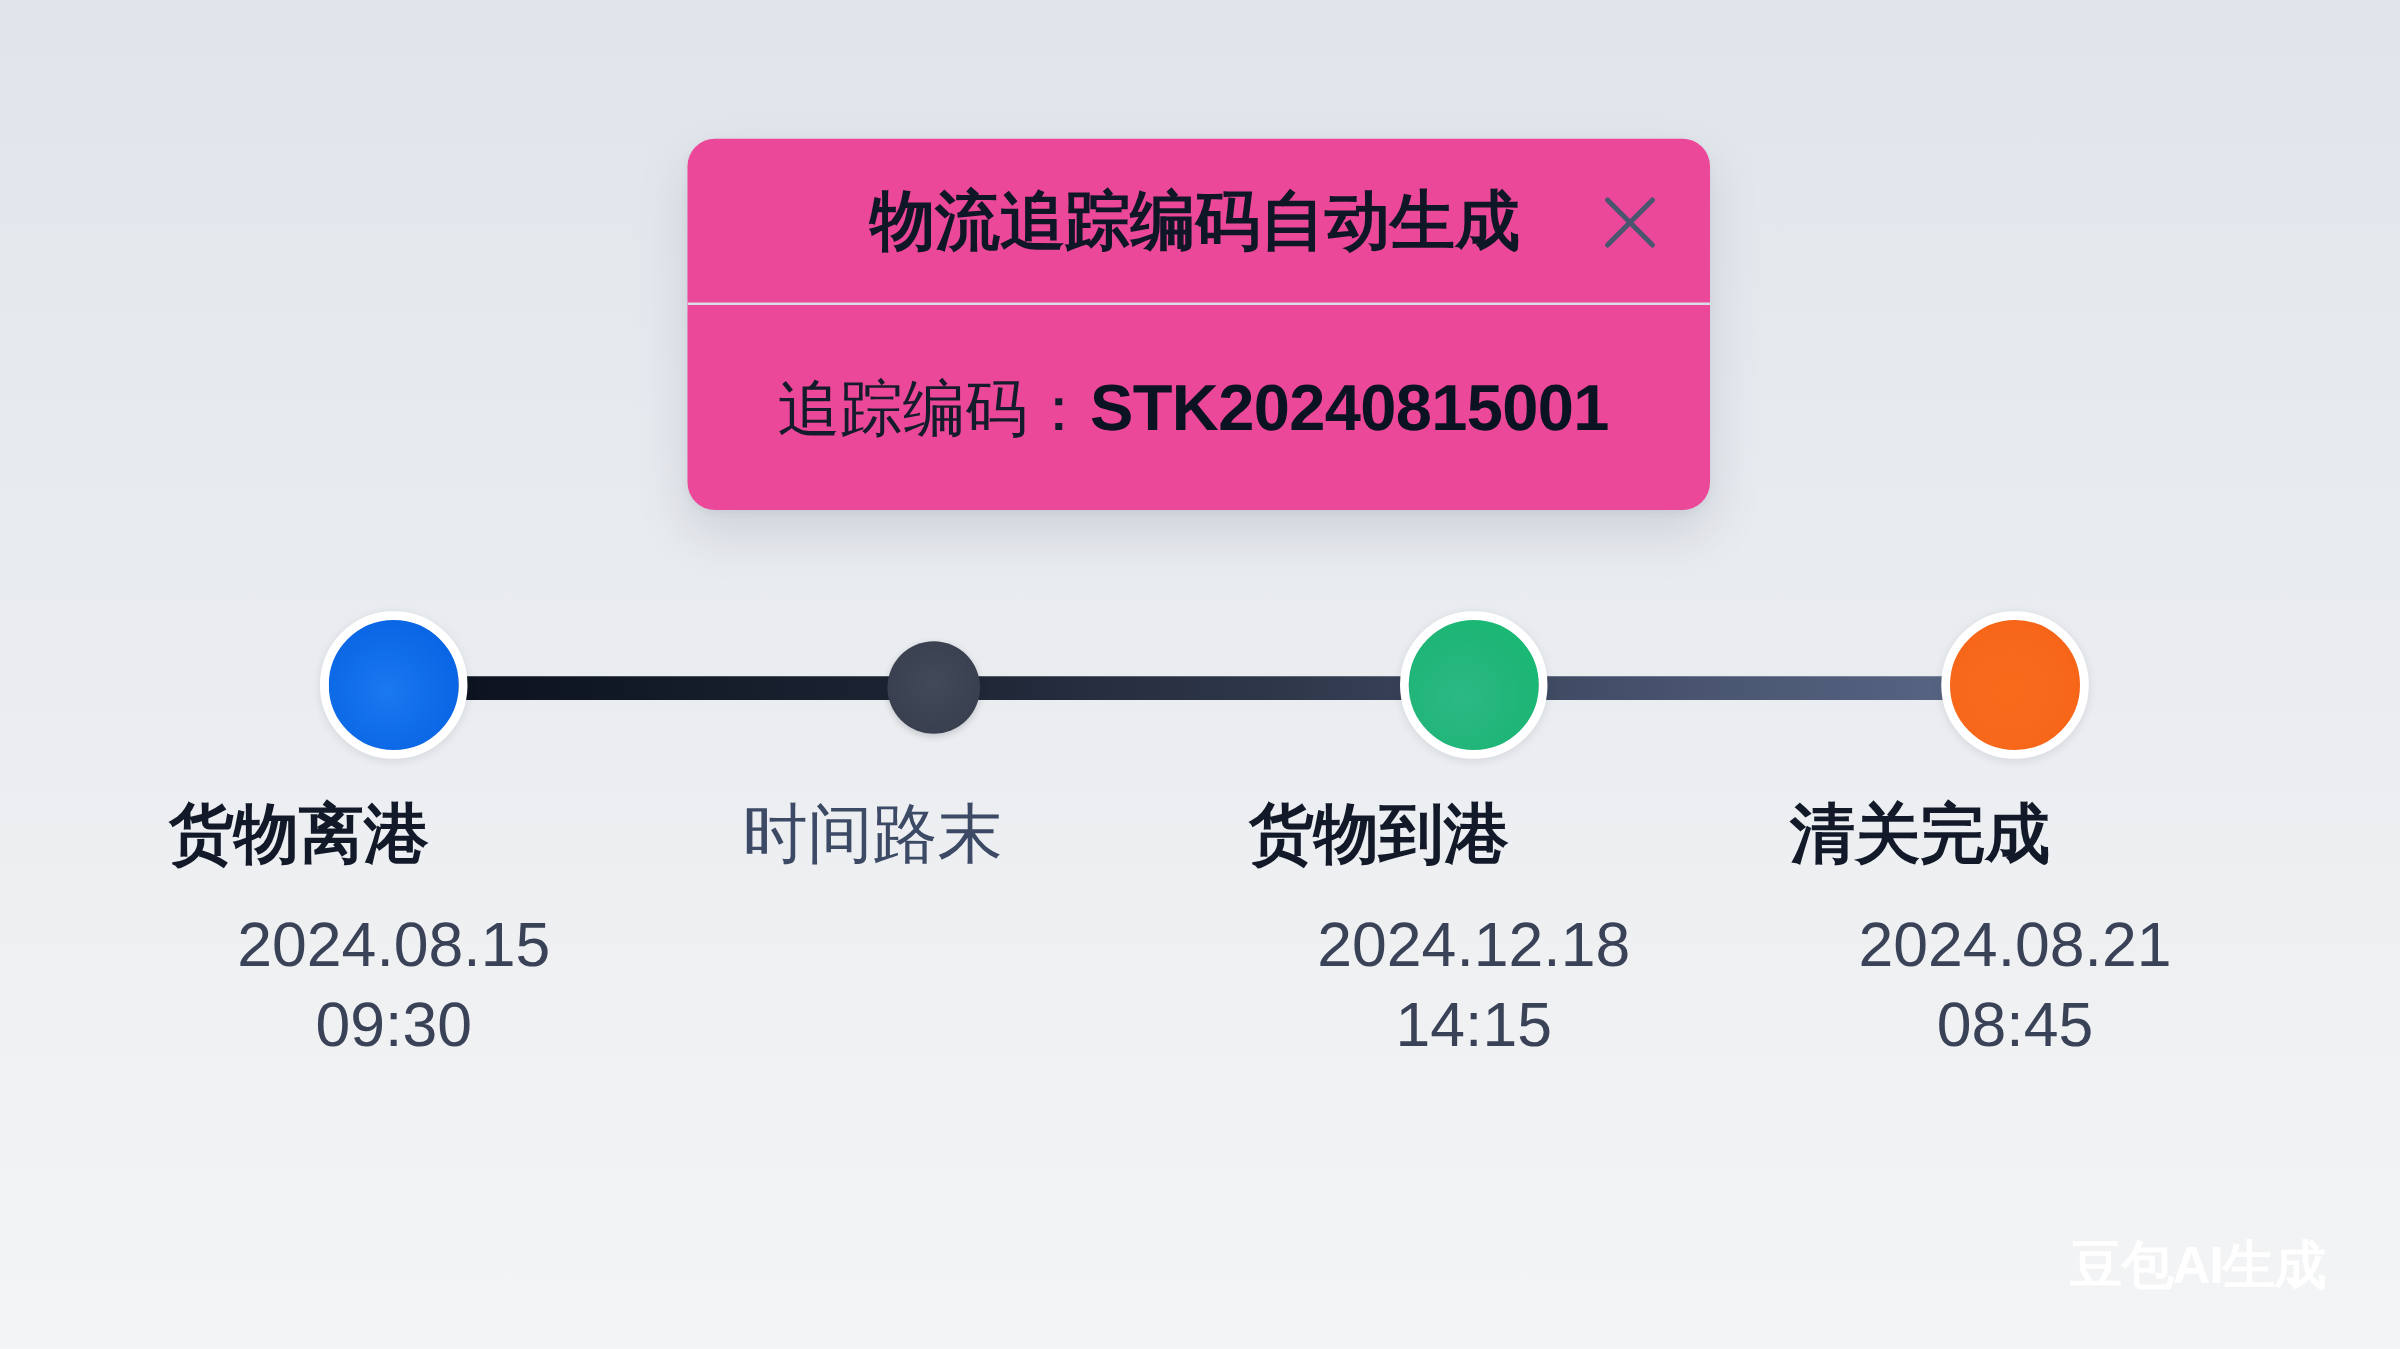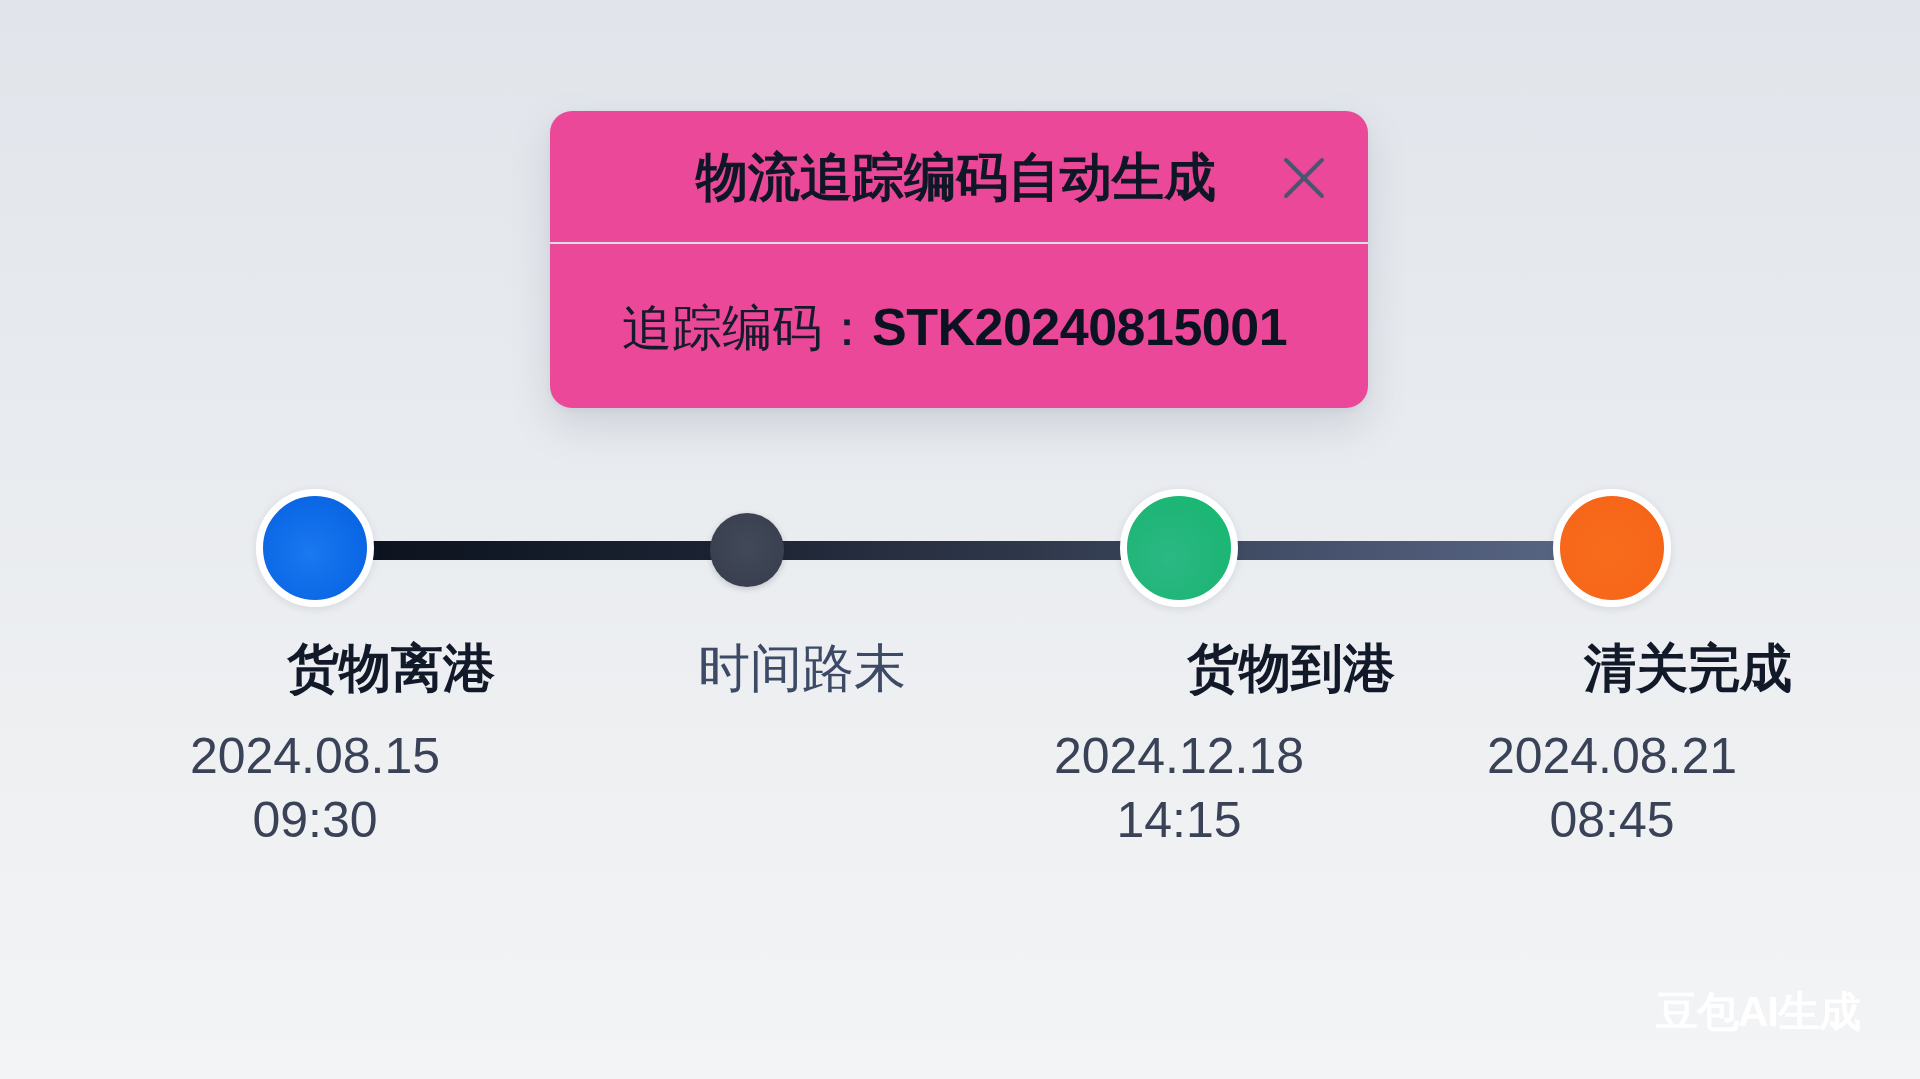--- a/index.html
+++ b/index.html
@@ -37,21 +37,21 @@
   .track {
     position: absolute; left: 315px; top: 541px; width: 1297px; height: 19px;
     background: linear-gradient(90deg, #0a111c 0%, #1b2231 30%, #2f384b 55%, #485470 80%, #5b6886 100%);
     border-radius: 2px;
   }
   .node {
     position: absolute; border-radius: 50%; box-sizing: border-box;
   }
   .node.ring { border: 7px solid #ffffff; box-shadow: 0 2px 8px rgba(40,50,70,0.12); }
   .node-label {
-    position: absolute; width: 360px; text-align: right; font-size: 52px; line-height: 60px;
+    position: absolute; width: 360px; text-align: left; font-size: 52px; line-height: 60px;
     white-space: nowrap;
   }
   .node-label.strong { font-weight: bold; color: #121a2a; }
   .node-label.muted { font-weight: normal; color: #3c4a66; }
   .node-date, .node-time {
     position: absolute; width: 360px; text-align: center; font-size: 50px; line-height: 56px;
     color: #3a4258; white-space: nowrap;
   }
   .watermark {
     position: absolute; left: 1656px; top: 984px; font-size: 42px; font-weight: bold;
@@ -80,24 +80,24 @@
 
 <div>
   <div class="track"></div>
 
   <div class="node ring" style="left:256px; top:489px; width:118px; height:118px; background: radial-gradient(circle at 45% 55%, #1a78f0 0%, #0a66e4 70%, #0860dc 100%);"></div>
   <div class="node-label strong" style="left:135px; top:638px;">货物离港</div>
   <div class="node-date" style="left:135px; top:728px;">2024.08.15</div>
   <div class="node-time" style="left:135px; top:792px;">09:30</div>
 
   <div class="node" style="left:710px; top:513px; width:74px; height:74px; background: radial-gradient(circle at 50% 45%, #424959 0%, #363c4b 100%); box-shadow: 0 2px 6px rgba(30,35,50,0.2);"></div>
-  <div class="node-label muted" style="left:546px; top:638px;">时间路末</div>
+  <div class="node-label muted" style="left:594px; top:638px;">时间路末</div>
 
   <div class="node ring" style="left:1120px; top:489px; width:118px; height:118px; background: radial-gradient(circle at 40% 60%, #2bb884 0%, #1fb577 60%, #0fbf6e 100%);"></div>
-  <div class="node-label strong" style="left:1035px; top:638px;">货物到港</div>
+  <div class="node-label strong" style="left:999px; top:638px;">货物到港</div>
   <div class="node-date" style="left:999px; top:728px;">2024.12.18</div>
   <div class="node-time" style="left:999px; top:792px;">14:15</div>
 
   <div class="node ring" style="left:1553px; top:489px; width:118px; height:118px; background: radial-gradient(circle at 45% 55%, #f86c1c 0%, #f7671a 60%, #f45c10 100%);"></div>
   <div class="node-label strong" style="left:1432px; top:638px;">清关完成</div>
   <div class="node-date" style="left:1432px; top:728px;">2024.08.21</div>
   <div class="node-time" style="left:1432px; top:792px;">08:45</div>
 </div>
 
 <div class="watermark">豆包AI生成</div>

